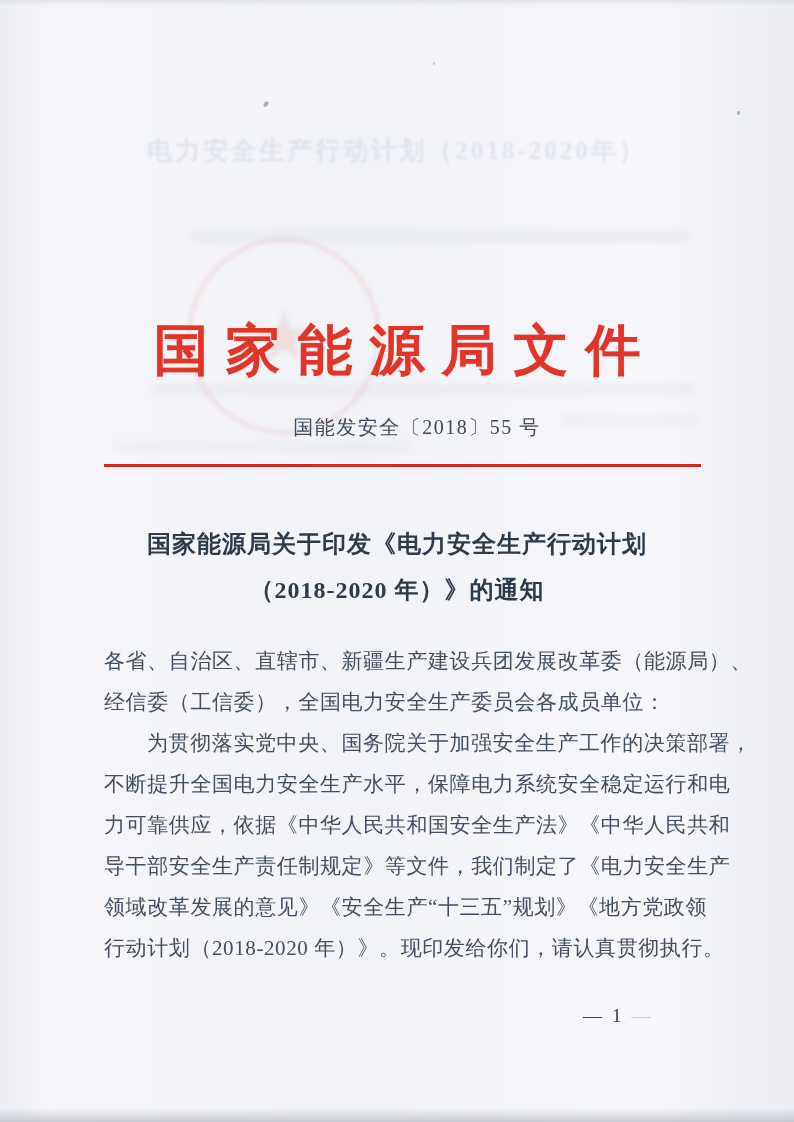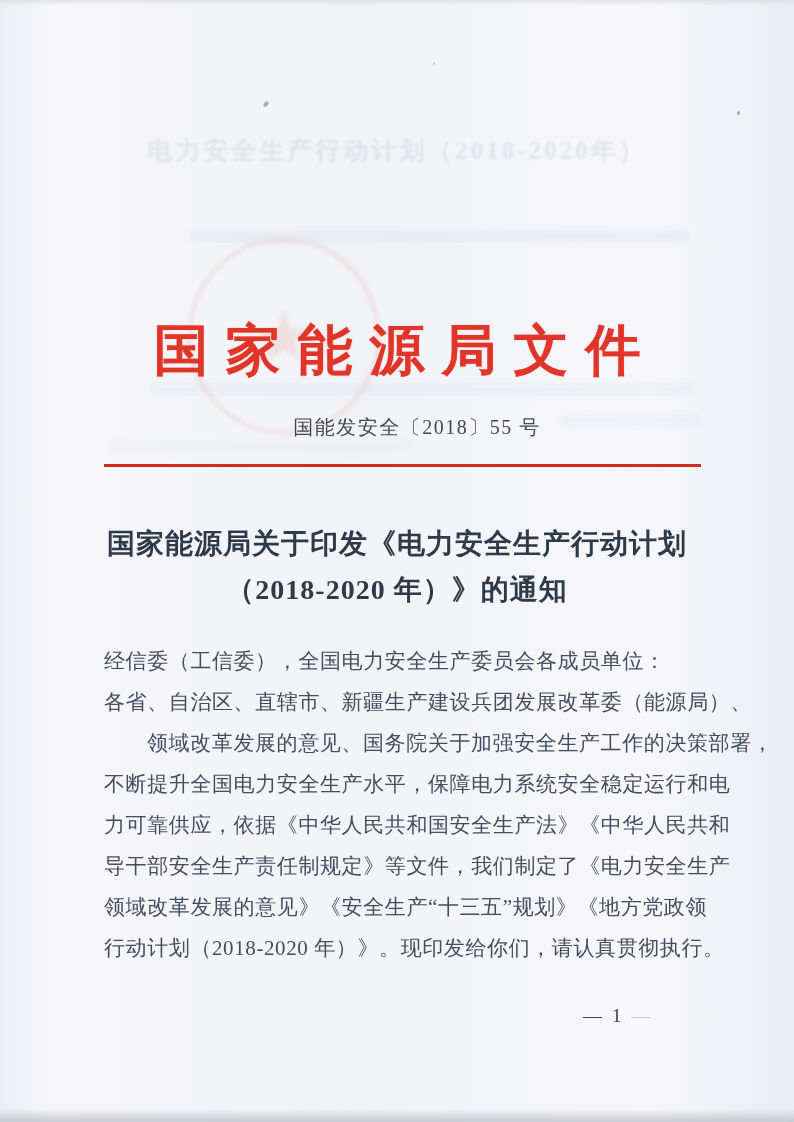--- a/index.html
+++ b/index.html
@@ -89,21 +89,21 @@
     top: 464px; left: 104px;
     width: 597px; height: 3px;
     background: #cf2b1f;
   }
 
   
   .notice-title {
     position: absolute;
     top: 521px; left: 0; width: 100%;
     text-align: center;
-    font-size: 28px;
+    font-size: 24px;
     font-weight: bold;
     line-height: 46px;
     letter-spacing: 1px;
     color: #2d3a49;
   }
 
   
   .body-text {
     position: absolute;
     top: 641px; left: 104px;
@@ -151,23 +151,23 @@
   <div class="doc-number">国能发安全〔2018〕55 号</div>
 
   <div class="red-rule"></div>
 
   <div class="notice-title">
     <div class="t-line">国家能源局关于印发《电力安全生产行动计划</div>
     <div class="t-line">（2018-2020 年）》的通知</div>
   </div>
 
   <div class="body-text">
+    <div class="line">各省、自治区、直辖市、新疆生产建设兵团发展改革委（能源局）、</div>
     <div class="line">经信委（工信委），全国电力安全生产委员会各成员单位：</div>
-    <div class="line">各省、自治区、直辖市、新疆生产建设兵团发展改革委（能源局）、</div>
-    <div class="line indent">领域改革发展的意见、国务院关于加强安全生产工作的决策部署，</div>
+    <div class="line indent">为贯彻落实党中央、国务院关于加强安全生产工作的决策部署，</div>
     <div class="line">不断提升全国电力安全生产水平，保障电力系统安全稳定运行和电</div>
     <div class="line">力可靠供应，依据《中华人民共和国安全生产法》《中华人民共和</div>
     <div class="line">导干部安全生产责任制规定》等文件，我们制定了《电力安全生产</div>
     <div class="line">领域改革发展的意见》《安全生产“十三五”规划》《地方党政领</div>
     <div class="line">行动计划（2018-2020 年）》。现印发给你们，请认真贯彻执行。</div>
   </div>
 
   <div class="page-number">
     <span class="dash-left">—</span><span class="num">1</span><span class="dash-right">—</span>
   </div>

